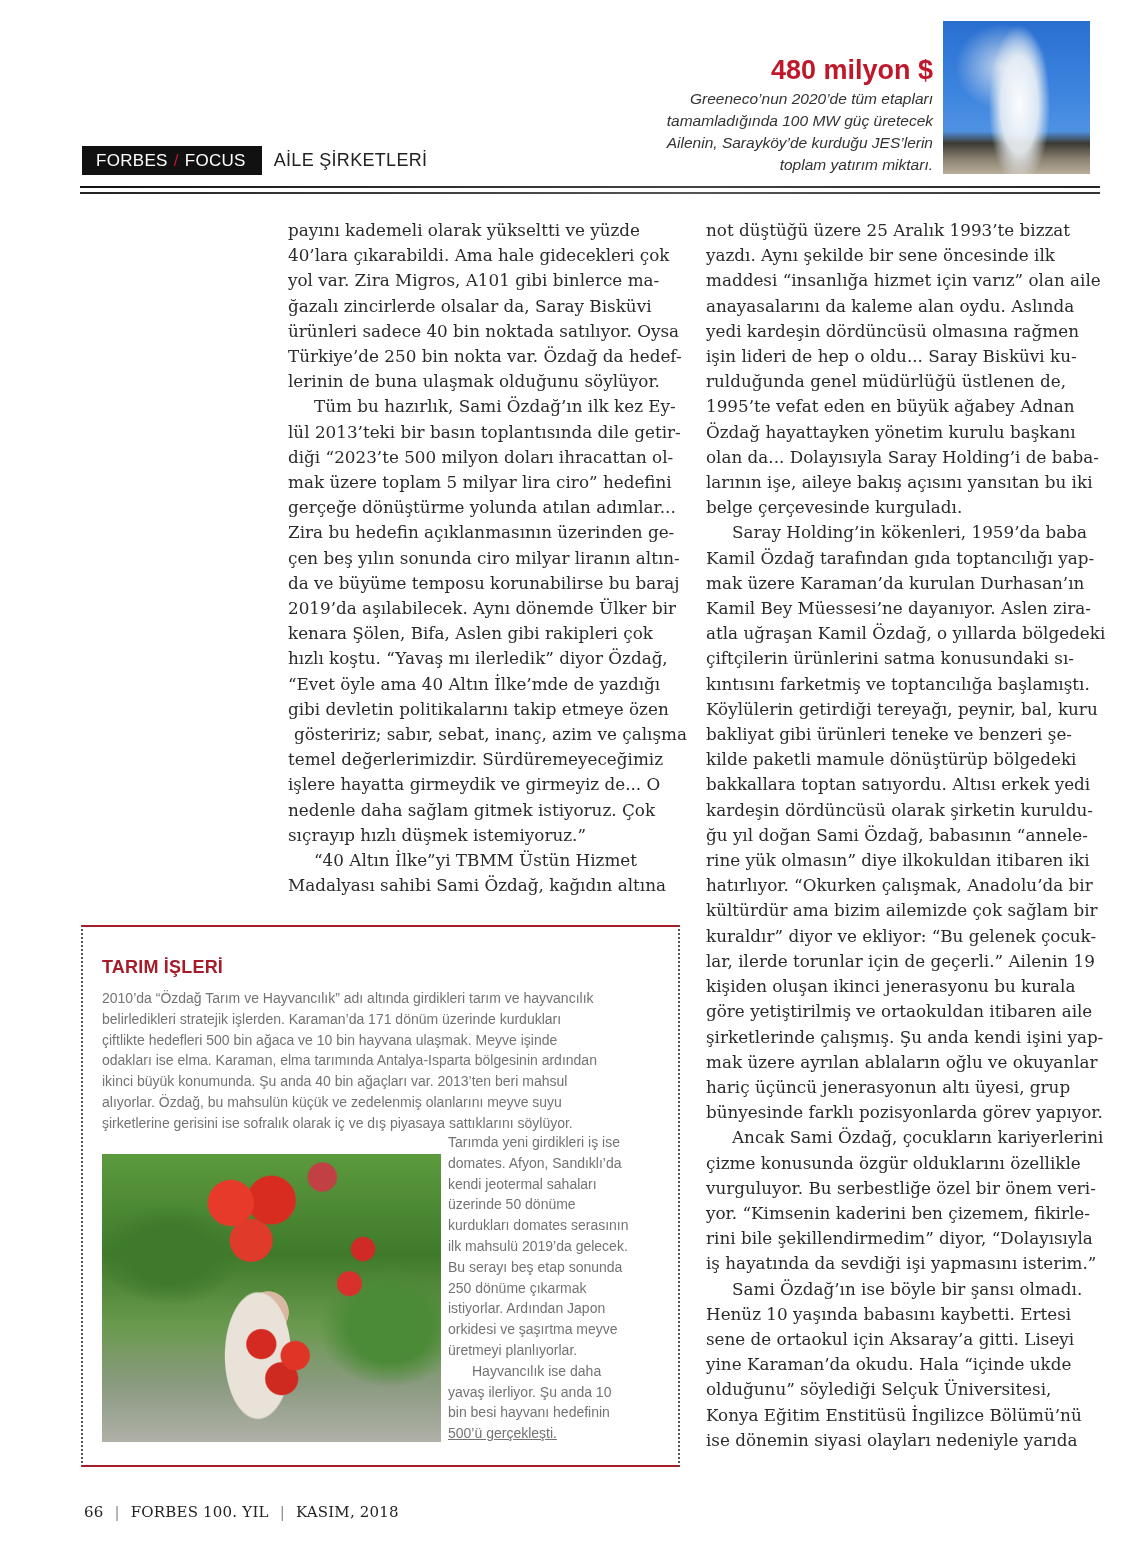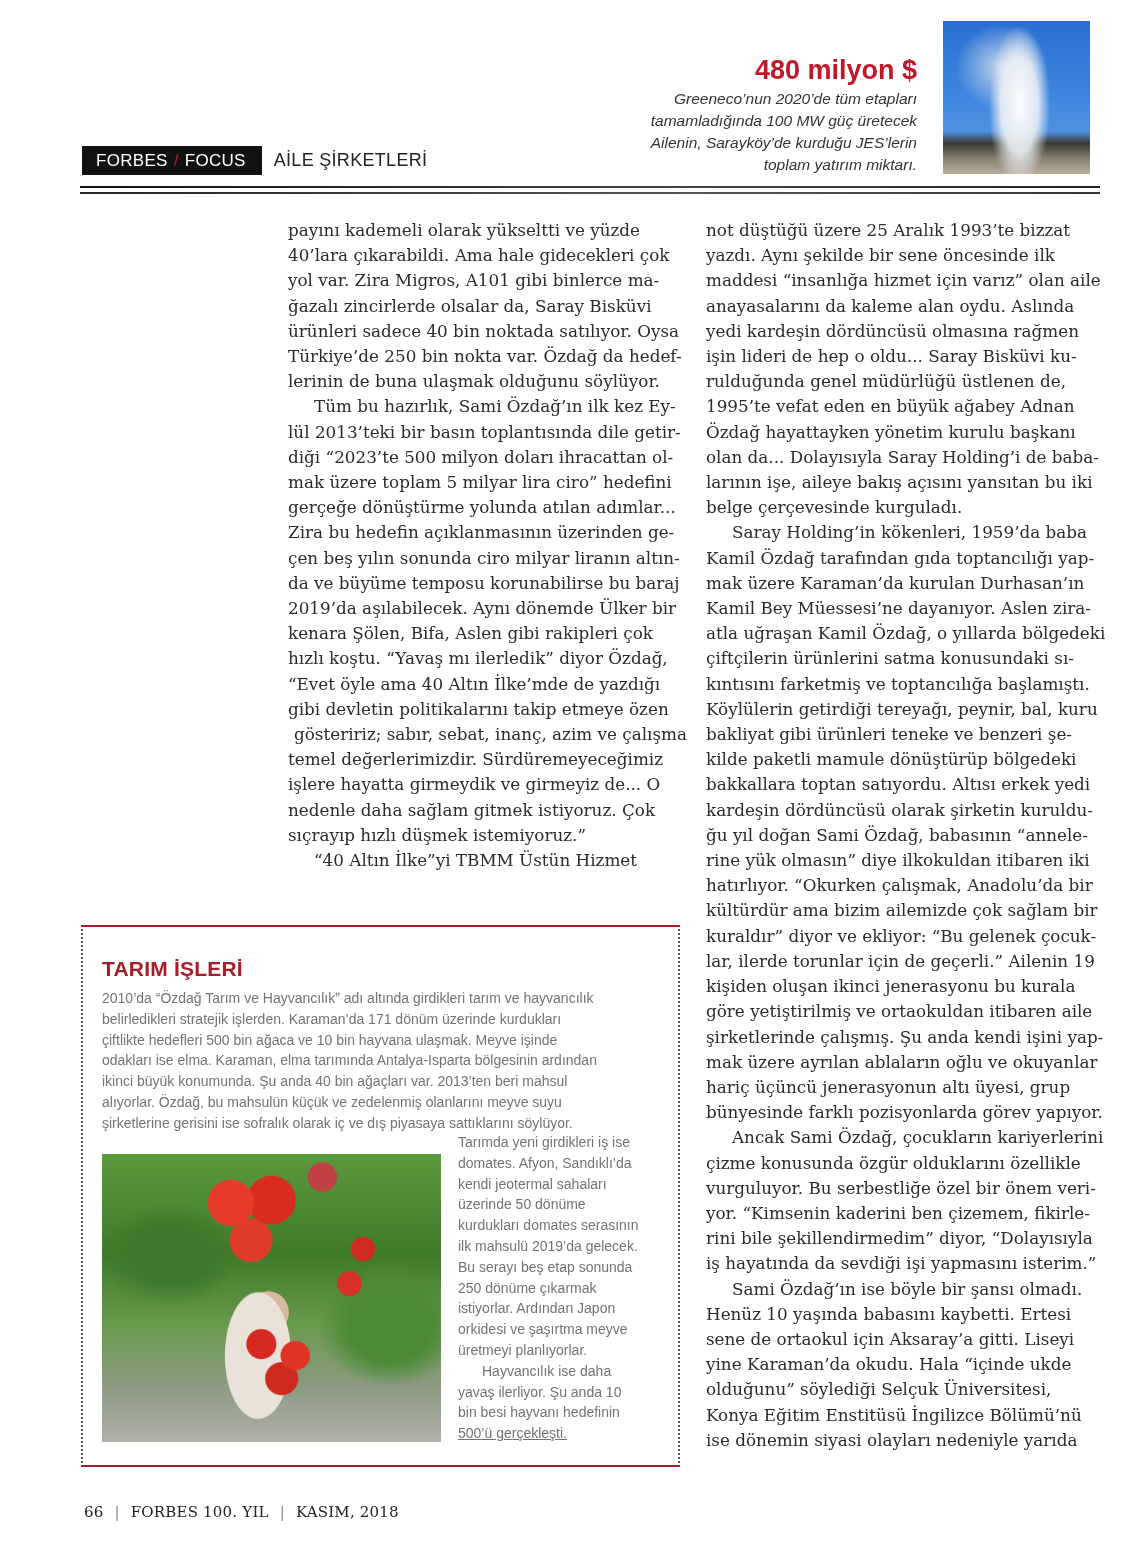--- a/index.html
+++ b/index.html
@@ -1,20 +1,20 @@
 <!DOCTYPE html>
 <html style="--accent: #c0182a; --accent-dark: #a51c2a;"><head>
 <meta charset="utf-8">
 <style>
   * { margin:0; padding:0; box-sizing:border-box; }
   html, body { width:1143px; height:1554px; background:#fff; overflow:hidden; }
   body { position:relative; font-family:"DejaVu Serif", serif; color:#2a2a2a; }
 
   
-  .stat { position:absolute; right:226px; top:52px; text-align:right; width:380px; }
+  .stat { position:absolute; right:210px; top:52px; text-align:right; width:380px; }
   .stat-value { font-family:"Liberation Sans", sans-serif; font-size:27px; font-weight:bold; color:var(--accent); line-height:36px; }
   .stat-caption { font-family:"Liberation Sans", sans-serif; font-style:italic; font-size:15.5px; line-height:22px; color:#333; }
   .geyser { position:absolute; left:943px; top:21px; width:147px; height:153px;
     background:
       radial-gradient(ellipse 28% 70% at 52% 55%, rgba(255,255,255,.98) 0%, rgba(235,240,245,.9) 45%, rgba(200,215,230,0) 75%),
       radial-gradient(ellipse 45% 40% at 40% 30%, rgba(230,235,240,.8) 0%, rgba(200,215,235,0) 70%),
       linear-gradient(180deg, #2a6fd0 0%, #3f86e0 50%, #4f92e2 72%, #3a3a32 80%, #8a8070 90%, #b8ae9a 100%);
   }
 
   .rubric { position:absolute; left:82px; top:146px; height:29px; display:flex; align-items:center; }
@@ -30,24 +30,24 @@
   .col p { text-indent:0; }
   .col p.indent { text-indent:26px; }
   .col-left { left:288px; top:218px; width:388px; }
   .col-right { left:706px; top:218px; width:392px; }
   .line { display:block; white-space:nowrap; }
 
   
   .box { position:absolute; left:81px; top:925px; width:599px; height:542px;
     border-left:2px dotted #555; border-right:2px dotted #555;
     border-top:2px solid var(--accent-dark); border-bottom:2px solid var(--accent-dark); }
-  .box-title { position:absolute; left:19px; top:30px; font-family:"Liberation Sans", sans-serif; font-weight:bold; font-size:21px; color:var(--accent-dark); letter-spacing:.2px; }
+  .box-title { position:absolute; left:19px; top:30px; font-family:"Liberation Sans", sans-serif; font-weight:bold; font-size:18px; color:var(--accent-dark); letter-spacing:.2px; }
   .box-text { position:absolute; font-family:"Liberation Sans", sans-serif; font-size:14px; line-height:20.8px; color:#737373; }
   .box-intro { left:19px; top:61px; width:570px; }
-  .box-side { left:375px; top:205px; width:210px; }
+  .box-side { left:365px; top:205px; width:210px; }
   .box-side .indent { text-indent:24px; }
   .tomato-photo { position:absolute; left:19px; top:227px; width:339px; height:288px; overflow:hidden;
     background:
       radial-gradient(circle at 38% 17%, #e83a2a 0 7%, transparent 7.5%),
       radial-gradient(circle at 50% 16%, #d92c20 0 8%, transparent 8.5%),
       radial-gradient(circle at 44% 30%, #e03a2a 0 7.5%, transparent 8%),
       radial-gradient(circle at 47% 66%, #d42a22 0 5.5%, transparent 6%),
       radial-gradient(circle at 57% 70%, #e03426 0 5%, transparent 5.5%),
       radial-gradient(circle at 53% 78%, #cf2a20 0 5.5%, transparent 6%),
       radial-gradient(circle at 73% 45%, #d8302a 0 4%, transparent 4.5%),
@@ -115,20 +115,21 @@
       <span class="line" style="text-indent: 0px;">“Evet öyle ama 40 Altın İlke’mde de yazdığı</span>
       <span class="line" style="text-indent: 0px;">gibi devletin politikalarını takip etmeye özen</span>
       <span class="line" style="text-indent: 0px; margin-left: 6px;">gösteririz; sabır, sebat, inanç, azim ve çalışma</span>
       <span class="line" style="text-indent: 0px;">temel değerlerimizdir. Sürdüremeyeceğimiz</span>
       <span class="line" style="text-indent: 0px;">işlere hayatta girmeydik ve girmeyiz de... O</span>
       <span class="line" style="text-indent: 0px;">nedenle daha sağlam gitmek istiyoruz. Çok</span>
       <span class="line" style="text-indent: 0px;">sıçrayıp hızlı düşmek istemiyoruz.”</span>
     </p>
     <p class="indent">
       <span class="line">“40 Altın İlke”yi TBMM Üstün Hizmet</span>
+      <span class="line" style="text-indent: 0px;">Madalyası sahibi Sami Özdağ, kağıdın altına</span>
     </p>
   </div>
 <div class="col col-right" id="col-right">
     <p>
       <span class="line">not düştüğü üzere 25 Aralık 1993’te bizzat</span>
       <span class="line">yazdı. Aynı şekilde bir sene öncesinde ilk</span>
       <span class="line">maddesi “insanlığa hizmet için varız” olan aile</span>
       <span class="line">anayasalarını da kaleme alan oydu. Aslında</span>
       <span class="line">yedi kardeşin dördüncüsü olmasına rağmen</span>
       <span class="line">işin lideri de hep o oldu... Saray Bisküvi ku-</span>

